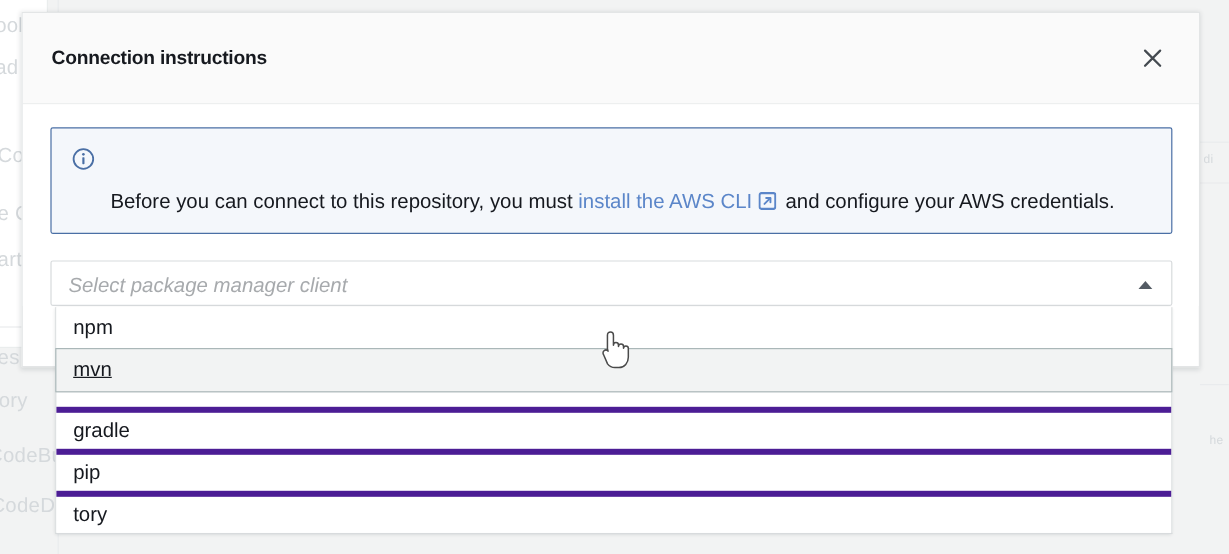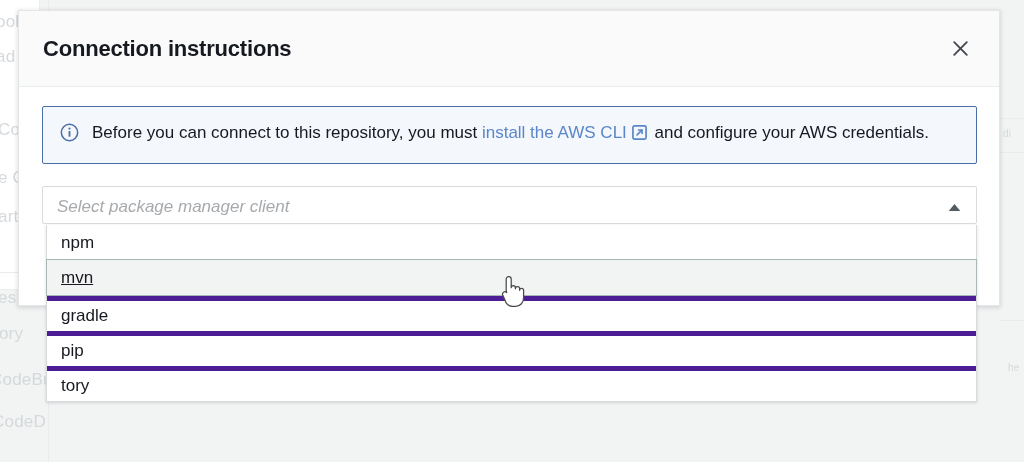--- a/index.html
+++ b/index.html
@@ -66,21 +66,21 @@
   #modal-header {
     height: 76px;
     background: #fafafa;
     border-bottom: 1px solid #eaeded;
     display: flex;
     align-items: center;
     padding: 0 22px 0 24px;
   }
   #modal-title {
     flex: 1;
-    font-size: 22px;
+    font-size: 16px;
     font-weight: bold;
     color: #16191f;
     letter-spacing: -.2px;
   }
   #close-button {
     width: 34px;
     height: 34px;
     display: flex;
     align-items: center;
     justify-content: center;
@@ -110,20 +110,21 @@
     flex: none;
     margin-top: 2px;
     margin-right: 13px;
   }
   #info-icon svg { display: block; }
   #alert-text {
     font-size: 17px;
     color: #16191f;
     line-height: 1.35;
     padding-top: 1px;
+    margin-top: 35px;
   }
   #alert-link {
     color: #5b86c9;
     text-decoration: none;
     cursor: pointer;
   }
   #external-link-icon {
     display: inline-block;
     vertical-align: -2px;
     margin: 0 3px 0 5px;
@@ -180,21 +181,21 @@
     color: #16191f;
     border-top: 5px solid #4c1d95;
     background: #ffffff;
     cursor: pointer;
   }
   .dropdown-option:first-child { border-top: none; }
   .dropdown-option.is-highlighted {
     background: #f2f3f3;
     border: 1px solid #aab7b8;
     height: 37px;
-    margin: -1px -1px 0 -1px;
+    margin: -1px -1px 12px -1px;
     text-decoration: underline;
   }
 
   
   #mouse-cursor {
     position: absolute;
     left: 497px;
     top: 273px;
     z-index: 60;
     pointer-events: none;

